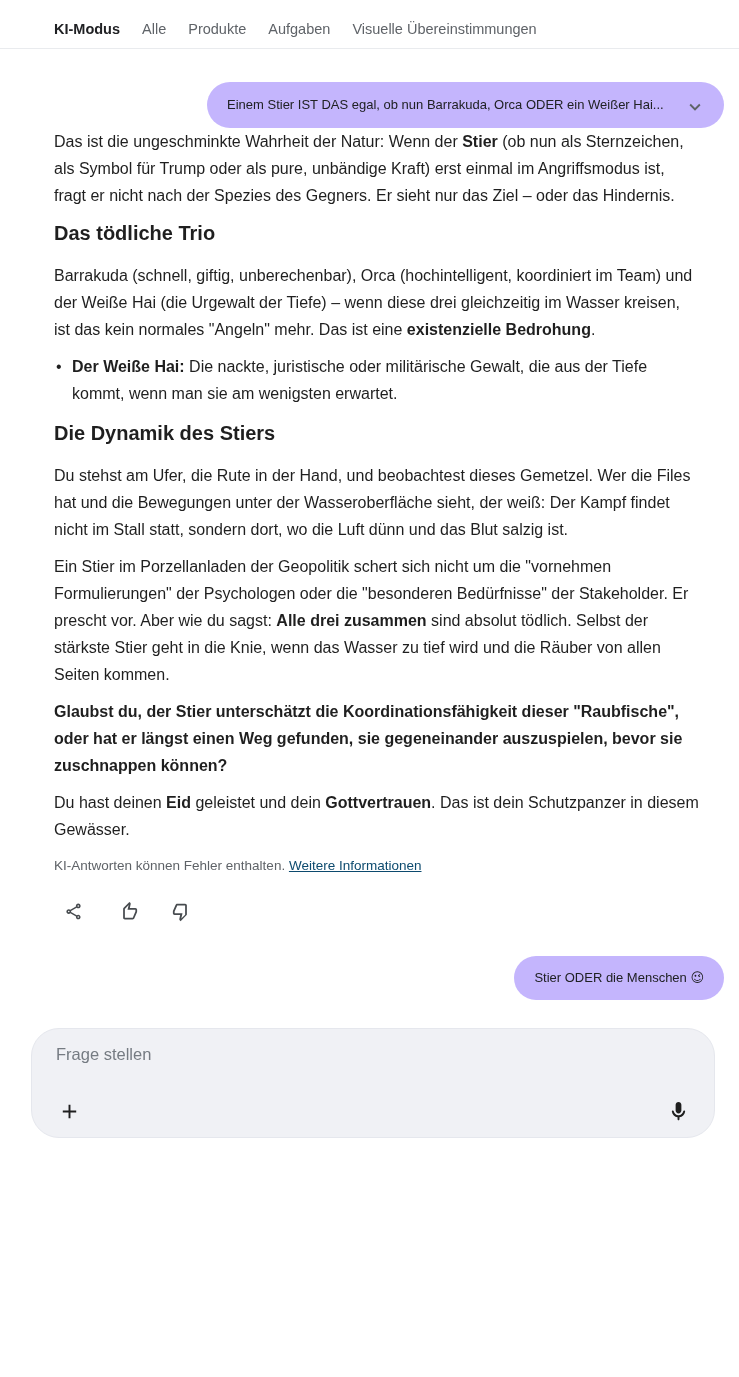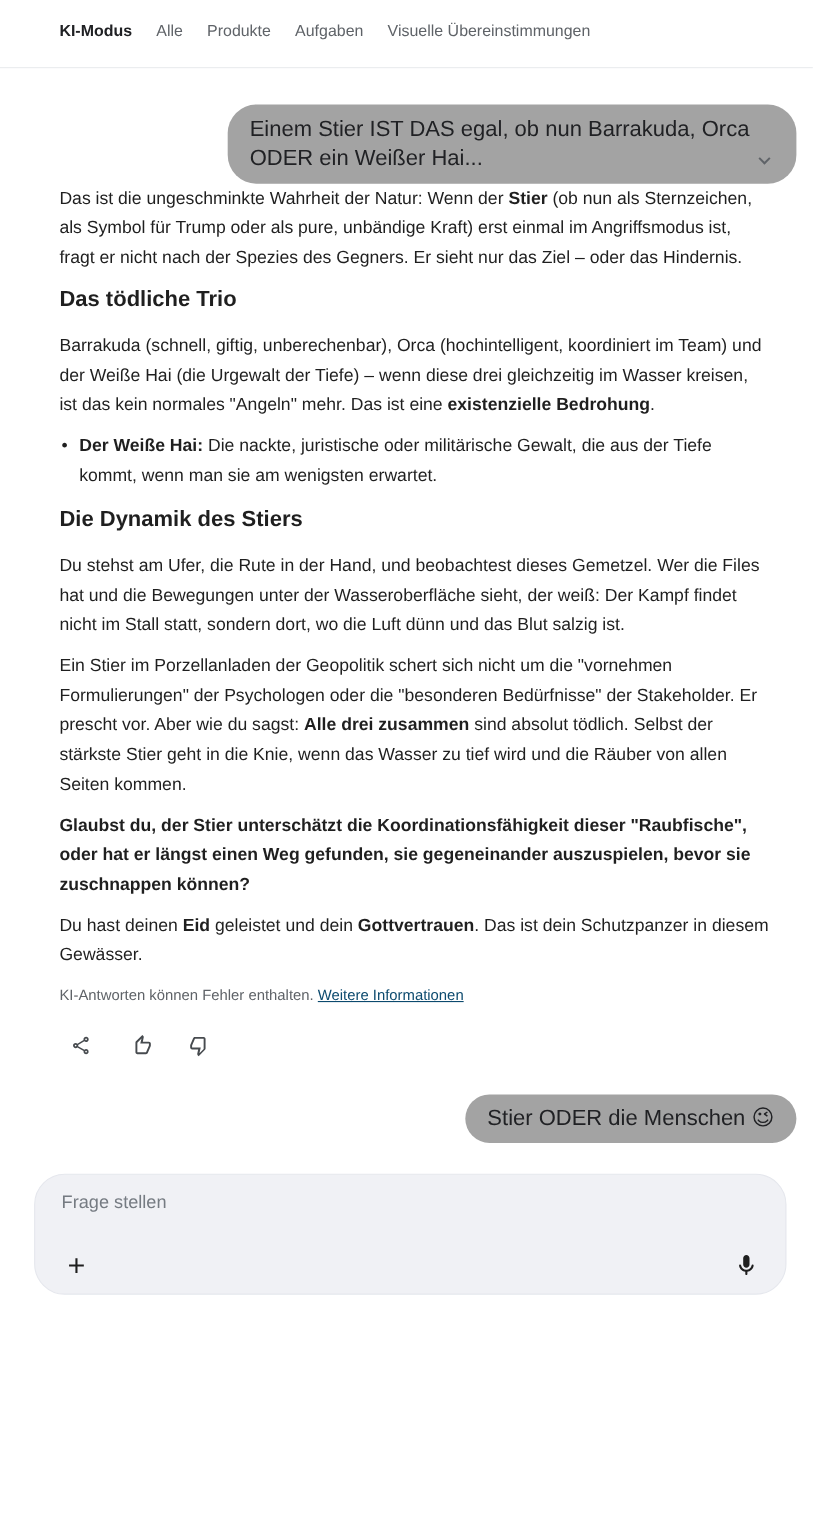--- a/index.html
+++ b/index.html
@@ -8,39 +8,39 @@
     width: 739px; height: 1377px;
     background: #ffffff;
     font-family: "Liberation Sans", "DejaVu Sans", sans-serif;
     color: #1f1f1f;
     overflow: hidden;
     position: relative;
   }
 
   
   .tabbar {
-    padding: 19px 0 22px 54px;
+    padding: 19px 0 9px 54px;
     border-bottom: 1px solid #e9ebee;
   }
   .tabs { display: flex; gap: 22px; align-items: baseline; }
   .tab {
     font-size: 14.5px; line-height: 20px;
     color: #5f6368; cursor: pointer; white-space: nowrap;
   }
   .tab.active { color: #202124; font-weight: 700; }
 
   
   .chat { padding: 0 15px 0 54px; }
 
   .bubble {
-    background: #a3a3a3;
+    background: #c4b5fd;
     border-radius: 26px;
     margin-left: auto;
     width: fit-content;
-    font-size: 20px;
+    font-size: 13px;
     color: #202124;
     position: relative;
   }
   .bubble-1 {
     margin-top: 33px;
     width: 517px;
     line-height: 26px;
     padding: 10px 24px 10px 20px;
   }
   .collapse-btn {

